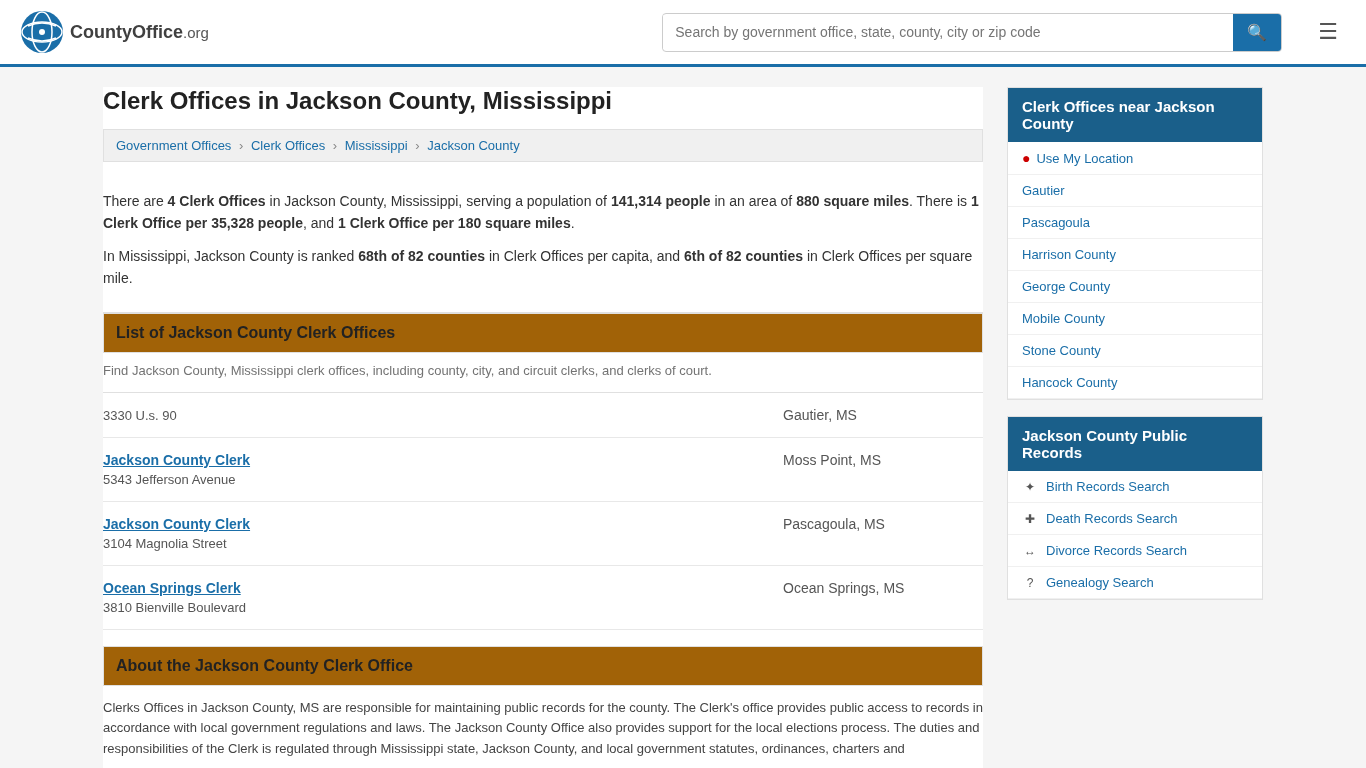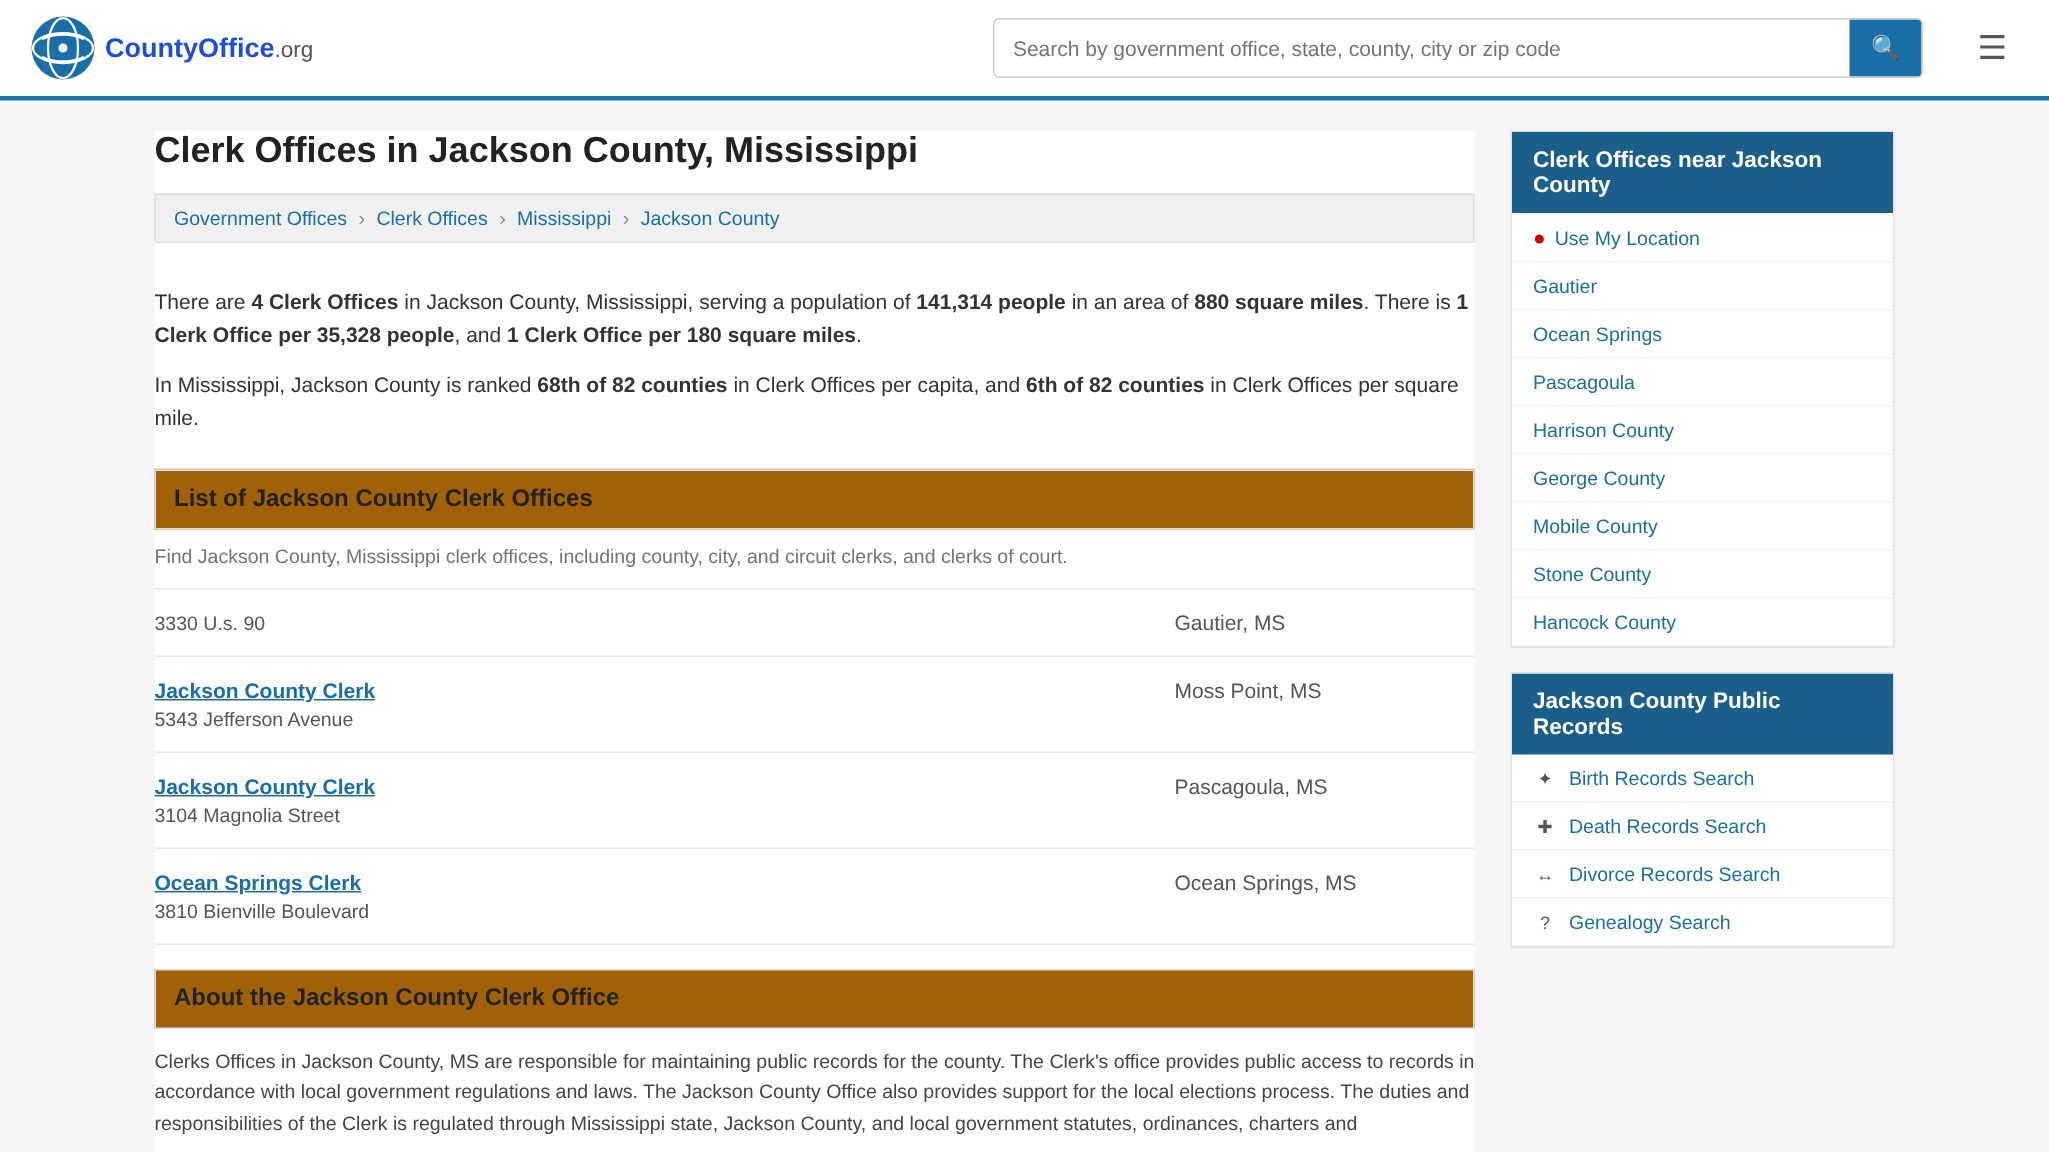--- a/index.html
+++ b/index.html
@@ -222,21 +222,21 @@
 
     <svg id="logo-icon" viewBox="0 0 44 44" xmlns="http://www.w3.org/2000/svg">
       <circle cx="22" cy="22" r="21" fill="#1a6ea8"></circle>
       <ellipse cx="22" cy="22" rx="10" ry="20" fill="none" stroke="#fff" stroke-width="1.5"></ellipse>
       <ellipse cx="22" cy="22" rx="20" ry="10" fill="none" stroke="#fff" stroke-width="1.5"></ellipse>
       <circle cx="22" cy="22" r="3" fill="#fff"></circle>
       <path d="M8 16 Q22 10 36 16" stroke="#fff" stroke-width="1.5" fill="none"></path>
       <path d="M8 28 Q22 34 36 28" stroke="#fff" stroke-width="1.5" fill="none"></path>
     </svg>
     <span id="logo-text">
-      <span style="color:#1d4ed8;font-weight:bold;">CountyOffice</span><span style="color:#555;font-weight:normal;font-size:15px;">.org</span>
+      <span style="color:#404040;font-weight:bold;">CountyOffice</span><span style="color:#555;font-weight:normal;font-size:15px;">.org</span>
     </span>
   </div>
   <div id="search-area">
     <input id="search-input" type="text" placeholder="Search by government office, state, county, city or zip code" style="">
     <button id="search-button">
       <span>🔍</span>
     </button>
   </div>
   <button id="menu-button">
     <span>☰</span>
@@ -313,21 +313,20 @@
   <div id="sidebar">
 
     <div class="sidebar-card">
       <div class="sidebar-card-header">Clerk Offices near Jackson County</div>
       <div class="sidebar-card-body">
         <div class="sidebar-location">
           <span class="location-icon">●</span>
           <span>Use My Location</span>
         </div>
         <a class="sidebar-link" href="#">Gautier</a>
-        <a class="sidebar-link" href="#">Ocean Springs</a>
         <a class="sidebar-link" href="#">Pascagoula</a>
         <a class="sidebar-link" href="#">Harrison County</a>
         <a class="sidebar-link" href="#">George County</a>
         <a class="sidebar-link" href="#">Mobile County</a>
         <a class="sidebar-link" href="#">Stone County</a>
         <a class="sidebar-link" href="#">Hancock County</a>
       </div>
     </div>
 
     <div class="sidebar-card">

